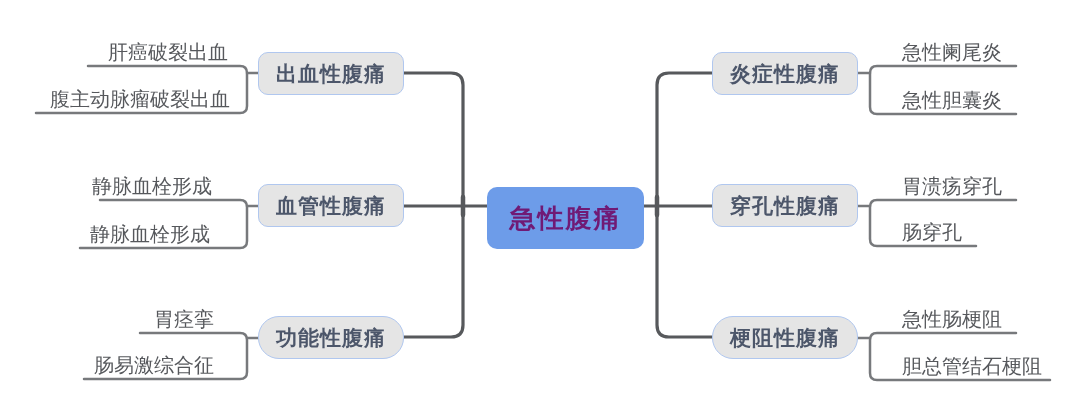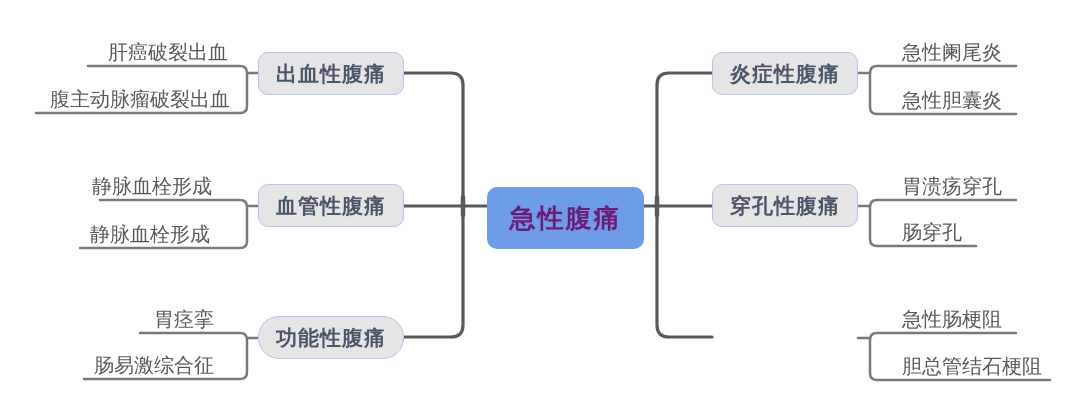--- a/index.html
+++ b/index.html
@@ -64,20 +64,21 @@
   </svg>
 
   <div class="node center-node">急性腹痛</div>
 
   <div class="node branch-node bl row1">出血性腹痛</div>
   <div class="node branch-node bl row2">血管性腹痛</div>
   <div class="node branch-node bl row3">功能性腹痛</div>
 
   <div class="node branch-node br row1">炎症性腹痛</div>
   <div class="node branch-node br row2">穿孔性腹痛</div>
+  <div class="node branch-node br row3">梗阻性腹痛</div>
 
   <div class="leaf l" style="top:40px;right:852px;">肝癌破裂出血</div>
   <div class="leaf l" style="top:87px;right:850px;">腹主动脉瘤破裂出血</div>
   <div class="leaf l" style="top:174px;right:868px;">静脉血栓形成</div>
   <div class="leaf l" style="top:222px;right:870px;">静脉血栓形成</div>
   <div class="leaf l" style="top:307px;right:866px;">胃痉挛</div>
   <div class="leaf l" style="top:353px;right:866px;">肠易激综合征</div>
 
   <div class="leaf r" style="top:40px;left:902px;">急性阑尾炎</div>
   <div class="leaf r" style="top:174px;left:902px;">胃溃疡穿孔</div>

